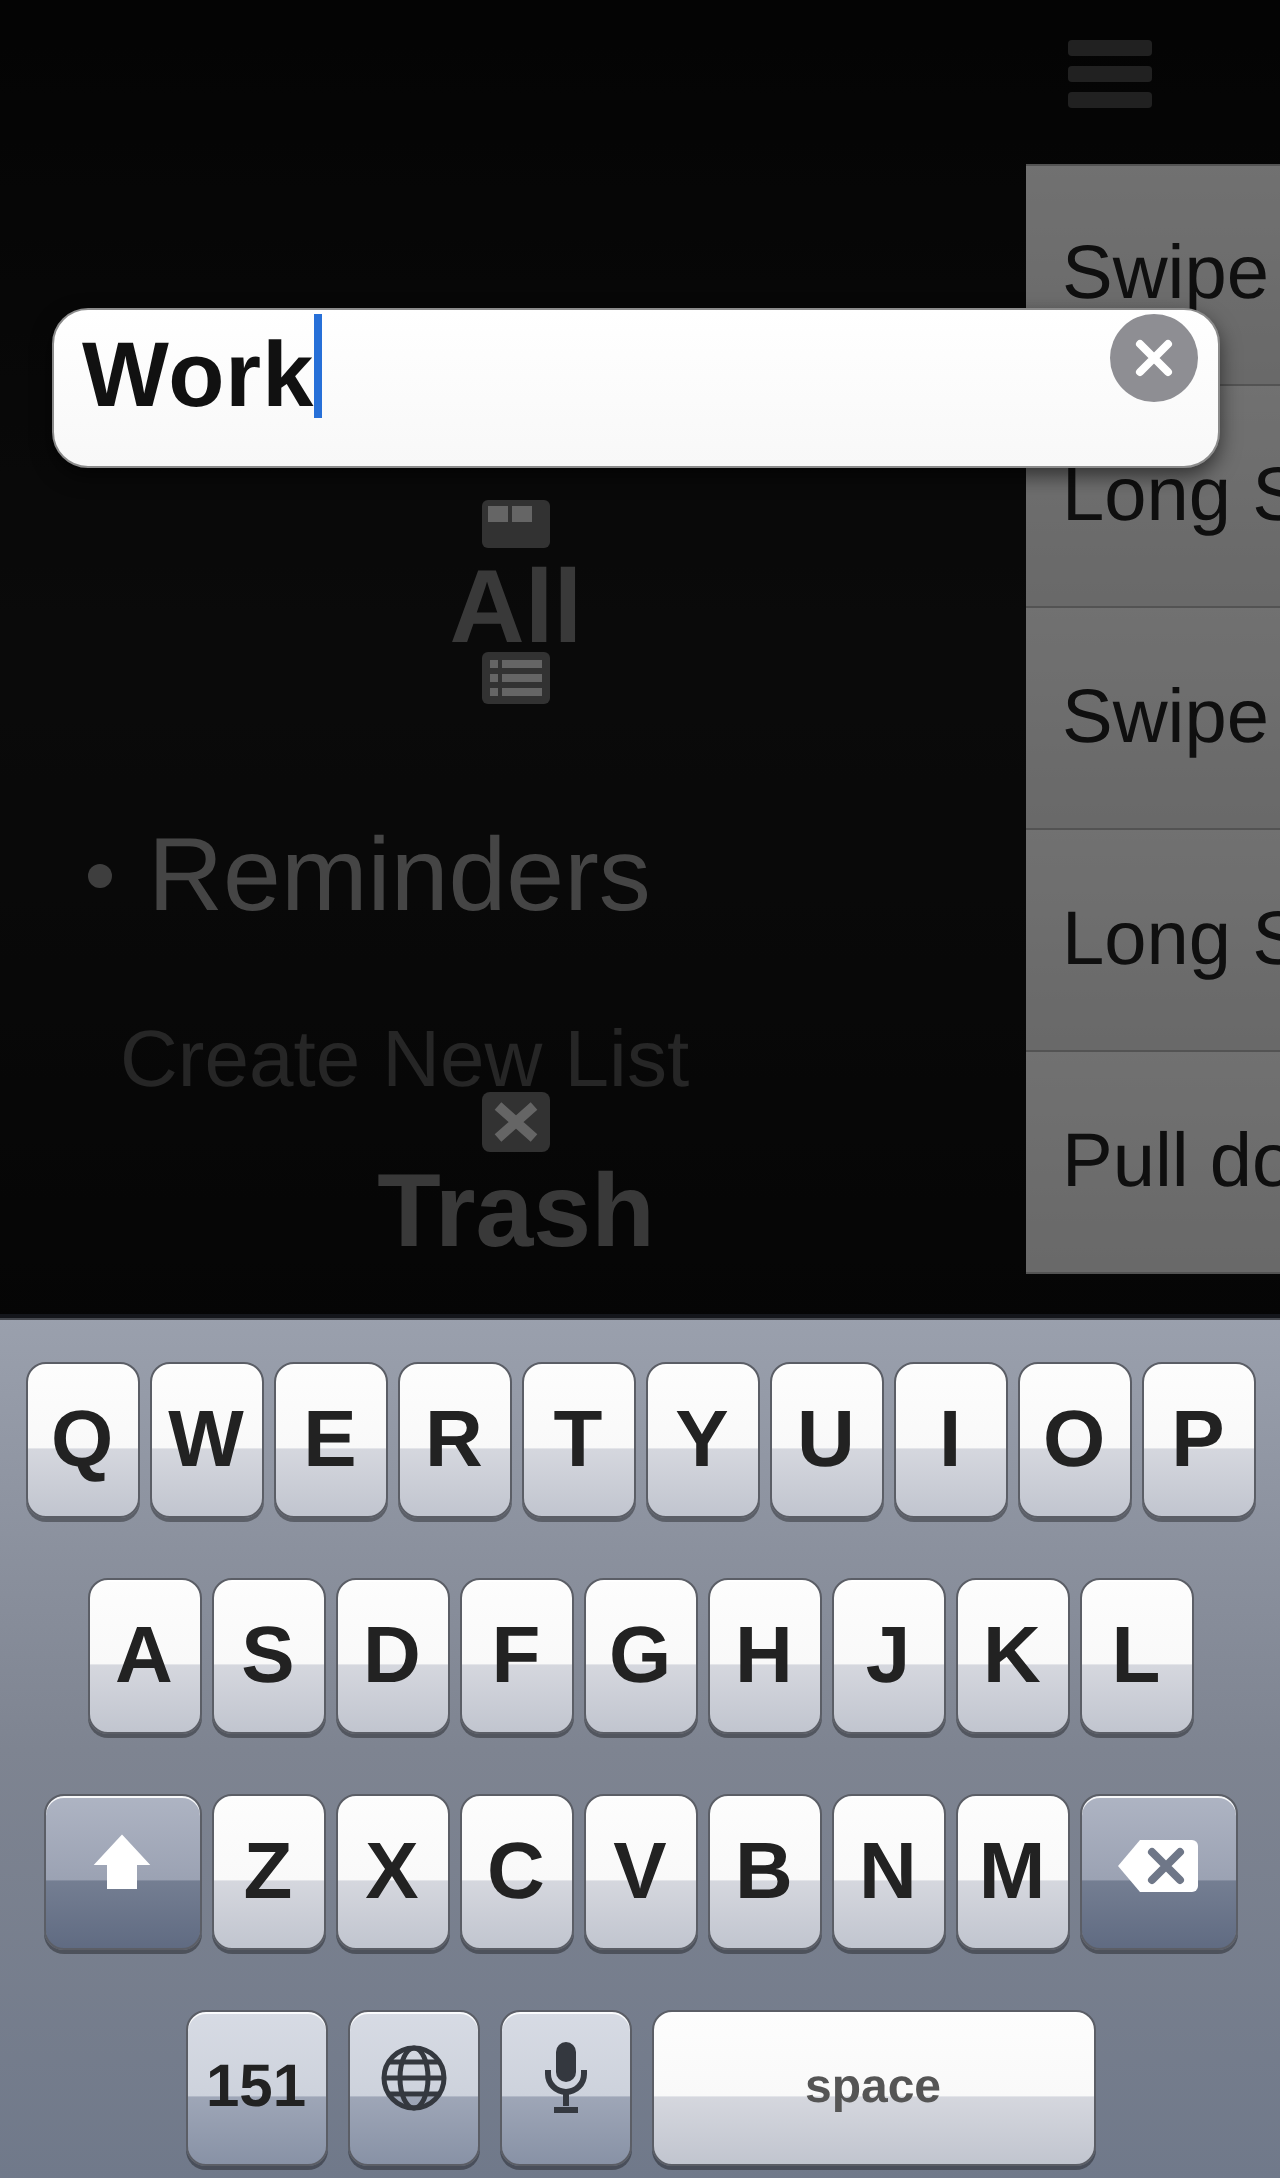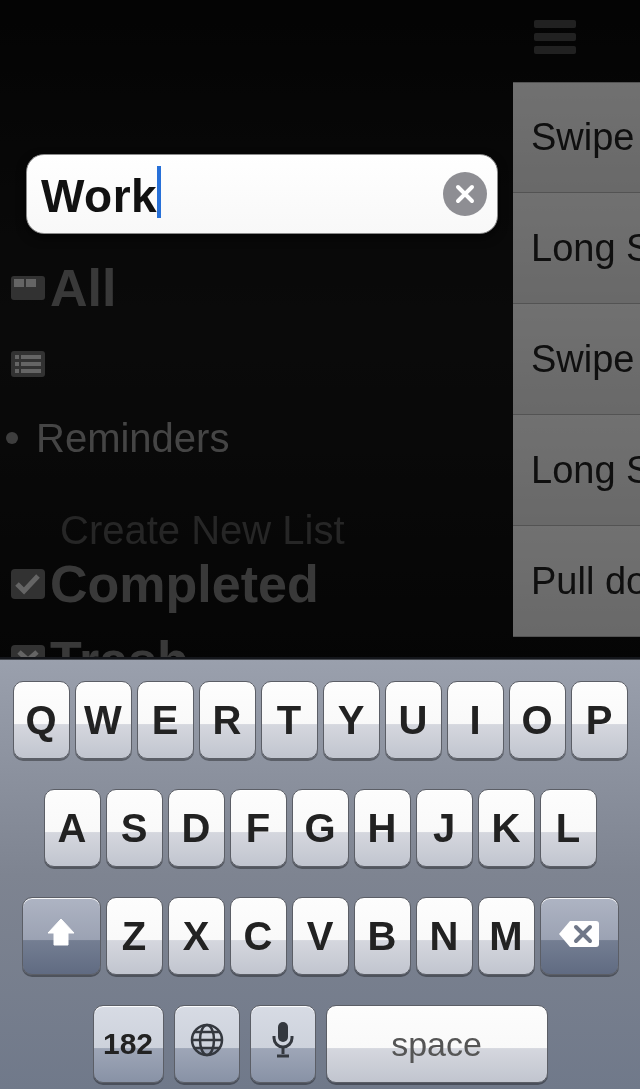--- a/index.html
+++ b/index.html
@@ -44,47 +44,47 @@
     display:flex; align-items:center; padding-left:6px;
     font-family:Arial, sans-serif;
   }
   .nav-icon {
     width:44px; display:flex; justify-content:center; align-items:center;
   }
   .nav-label {
     font-weight:700;
     color:#7f7f7f;
   }
-  .nav-section { height:76px; font-size:52px; }
-  .nav-sub { height:72px; font-size:40px; }
+  .nav-section { height:76px; font-size:52px;flex-direction:column; }
+  .nav-sub { height:72px; font-size:52px; margin-left:38px;}
   .nav-sub2 { height:72px; font-size:40px; padding-left:60px; color:#555;}
 
   
   #right-panel {
     position:absolute; top:82px; left:513px; width:200px;
     background:#f0f0f0;
   }
   .rp-cell {
     height:111px; display:flex; align-items:center;
     font-size:38px; font-weight:400; color:#222;
     border-bottom:1px solid #b8b8b8; padding-left:18px;
     background:linear-gradient(180deg,#fafafa,#e8e8e8);
     white-space:nowrap; overflow:hidden;
   }
   .rp-cell:first-child { border-top:1px solid #b8b8b8; }
 
   
   #field {
     position:absolute; left:26px; top:154px;
-    width:472px; height:80px;
+    width:584px; height:80px;
     background:linear-gradient(180deg,#ffffff,#f8f8f8);
     border:1px solid #8b8b8b;
     border-radius:18px;
     box-shadow:0 4px 10px rgba(0,0,0,0.55);
-    display:flex; align-items:center;
+    display:flex; align-items:flex-start;
     padding:2px 10px 2px 14px;
     z-index:20;
   }
   #field-text {
     flex:1; font-size:46px; font-weight:600; color:#111;
     letter-spacing:0.5px;
   }
   .caret {
     display:inline-block; width:4px; height:52px; background:#2770d8;
     vertical-align:-6px; margin-left:0px;
@@ -120,21 +120,21 @@
     border:1px solid #5b5e66;
   }
   .kb-row + .kb-row { margin-top:30px; }
 
   .key-special {
     width:79px;
     background:linear-gradient(180deg,#aeb4c3 0%, #9ba2b3 55%, #747e92 56%, #606b82 100%);
   }
   .key-space {
     width:222px;
-    font-size:34px; font-weight:400; color:#555;
+    font-size:24px; font-weight:700; color:#555;
   }
   .key-done {
     width:132px;
     background:linear-gradient(180deg,#6da9f4 0%, #4d8fe6 50%, #1d66cf 51%, #1a5dc0 100%);
     color:#fff; font-size:34px;
   }
   .key-123 {
     width:71px;
     font-size:30px; font-weight:700;
     background:linear-gradient(180deg,#d7dbe4 0%, #cdd2dc 55%, #9ea6b7 56%, #8892a6 100%);
@@ -202,29 +202,20 @@
       <span style="width:30px;display:inline-flex;align-items:center;justify-content:flex-start;">
         <span style="width:12px;height:12px;background:#8a8a8a;border-radius:50%;display:inline-block;"></span>
       </span>
       <span class="nav-label" style="color:#9a9a9a; font-weight:500;">Reminders</span>
     </div>
 
     <div class="nav-row nav-sub2">
       <span class="nav-label" style="color:#545454; font-weight:500;margin-top:40px;">Create New List</span>
     </div>
 
-    <div class="nav-row nav-section">
-      <div class="nav-icon">
-        <svg width="34" height="30" viewBox="0 0 34 30">
-            <rect x="0" y="0" width="34" height="30" rx="4" fill="#6f6f6f"></rect>
-            <path d="M6 15 l7 7 l14 -15" stroke="#e0e0e0" stroke-width="5" fill="none"></path>
-          </svg>
-      </div>
-      <span class="nav-label">Completed</span>
-    </div>
 
     <div class="nav-row nav-section">
       <div class="nav-icon">
         <svg width="34" height="30" viewBox="0 0 34 30">
             <rect x="0" y="0" width="34" height="30" rx="4" fill="#6f6f6f"></rect>
             <path d="M8 7 L26 23 M26 7 L8 23" stroke="#e0e0e0" stroke-width="5" fill="none"></path>
           </svg>
       </div>
       <span class="nav-label">Trash</span>
     </div>
@@ -290,21 +281,21 @@
       <span class="bksp-glyph">
         <svg width="42" height="30" viewBox="0 0 42 30">
             <path d="M12 2 H38 a3 3 0 0 1 3 3 V25 a3 3 0 0 1 -3 3 H12 L1 15 Z" fill="#fff"></path>
             <path d="M18 8 L32 22 M32 8 L18 22" stroke="#6f7788" stroke-width="4" stroke-linecap="round"></path>
           </svg>
       </span>
     </div>
   </div>
 
   <div class="kb-row" id="row4">
-    <div class="key key-123">182</div>
+    <div class="key key-123">151</div>
     <div class="key key-globe">
       <span class="globe-glyph">
         <svg width="36" height="36" viewBox="0 0 36 36">
             <circle cx="18" cy="18" r="15" fill="none" stroke="#34383f" stroke-width="2.5"></circle>
             <ellipse cx="18" cy="18" rx="7" ry="15" fill="none" stroke="#34383f" stroke-width="2.5"></ellipse>
             <path d="M3 18 H33 M5 10 H31 M5 26 H31" stroke="#34383f" stroke-width="2.5"></path>
           </svg>
       </span>
     </div>
     <div class="key key-mic">

